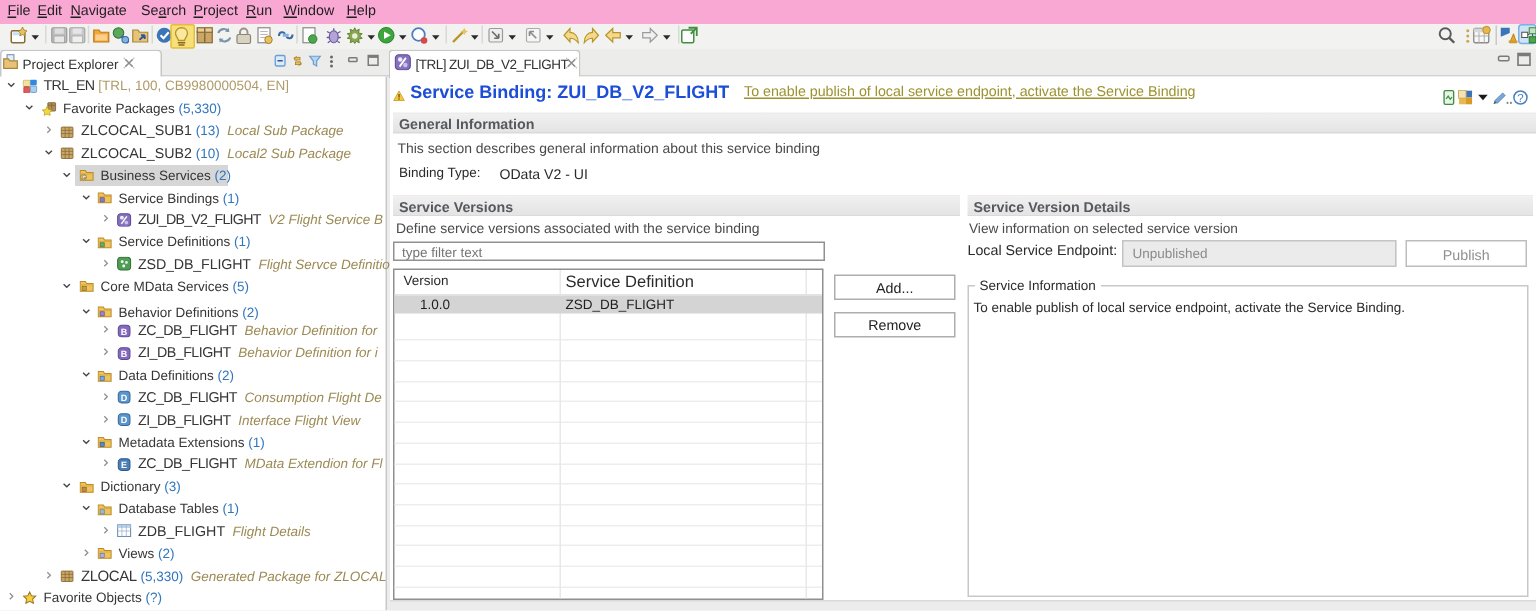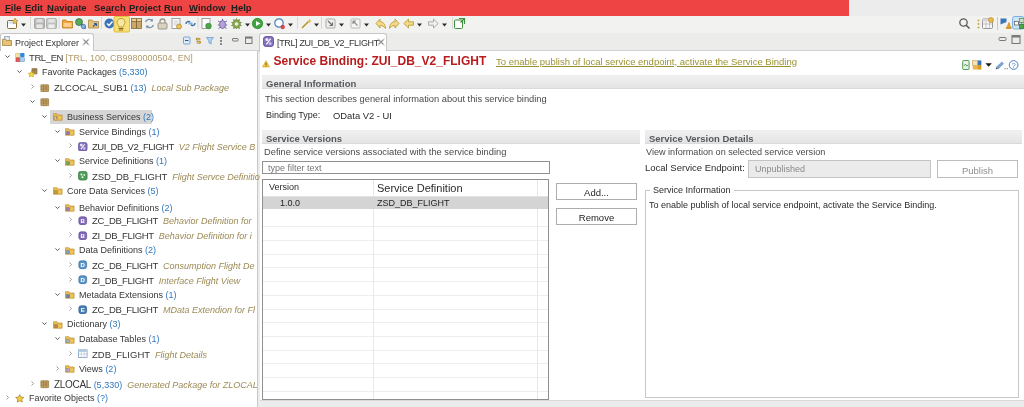--- a/index.html
+++ b/index.html
@@ -1,20 +1,20 @@
 <!DOCTYPE html>
 <html><head>
 <meta charset="utf-8">
 <style>
 * { margin:0; padding:0; box-sizing:border-box; }
 html,body { width:1024px; height:407px; overflow:hidden; }
 body { font-family:"Liberation Sans", sans-serif; font-size:9px; color:#333; position:relative; background:#ececec; }
 .abs { position:absolute; }
 
-#menubar { left:0; top:0; width:849px; height:16px; background:#ef4444;font-weight:bold; }
+#menubar { left:0; top:0; width:1024px; height:16px; background:#f9a8d4; }
 #menubar span { position:absolute; top:2px; font-size:9.5px; color:#1f1f1f; }
 #menubar u { text-decoration:underline; }
 
 #toolbar { left:0; top:16px; width:1024px; height:17px; background:#f2f2f0; }
 
 #tabstrip { left:0; top:33px; width:1024px; height:18px; background:#ececeb; border-bottom:1px solid #d0d0d0; }
 .tab { position:absolute; top:0; height:19px; background:#ffffff; border:1px solid #c6c6c6; border-bottom:none; border-radius:3px 3px 0 0; }
 .tab .tlab { position:absolute; top:4px; font-size:9px; color:#333; white-space:nowrap; }
 
 #leftpanel { left:0; top:51px; width:258px; height:356px; background:#ffffff; border-right:1px solid #c8c8c8; }
@@ -216,21 +216,21 @@
     <rect x="1012.5" y="0.5" width="11.5" height="12.5" fill="#cde4f7" stroke="#7ab0e2" stroke-width="1" rx="2"></rect>
     <g transform="translate(1014,2)">
       <rect x="0.5" y="3.5" width="4" height="3.5" fill="#fff" stroke="#555" stroke-width="0.7"></rect>
       <rect x="5.5" y="0.5" width="4.5" height="4" fill="#c8e0c8" stroke="#3f8f3f" stroke-width="0.7"></rect>
       <rect x="5.5" y="6.5" width="4.5" height="4" fill="#4aa84a" stroke="#2a7a2a" stroke-width="0.7"></rect>
       <path d="M4.5 5 H5.5 M7.7 4.5 V6.5" stroke="#555" stroke-width="0.7"></path>
     </g>
   </svg>
 
 <div id="tabstrip" class="abs">
-  <div class="tab" id="tab-pe" style="left:0; width:94px;">
+  <div class="tab" id="tab-pe" style="left:0; width:108px;">
     <span class="tlab" style="left:14px">Project Explorer</span>
   </div>
   <div class="tab" id="tab-ed" style="left:259px; width:128px;">
     <span class="tlab" style="left:17px;letter-spacing:-0.35px">[TRL] ZUI_DB_V2_FLIGHT</span>
   </div>
 </div>
 
 <div id="leftpanel" class="abs"></div>
 <div class="trow" style="left:0;top:49.8px;width:258px">
     <svg class="chev" style="left:4px;top:3.5px" viewBox="0 0 8 8">
@@ -266,20 +266,21 @@
     <span style="position:absolute;left:54px;top:2.5px"><span class="lbl" style="font-size:9.5px;letter-spacing:0px">ZLCOCAL_SUB1</span> <span class="cnt">(13)</span>&nbsp;&nbsp;<span class="desc">Local Sub Package</span></span>
   </div>
 <div class="trow" style="left:0;top:94.3px;width:258px">
     <svg class="chev" style="left:29px;top:3.5px" viewBox="0 0 8 8">
       <path d="M1.6 2.8 L4 5.2 L6.4 2.8" fill="none" stroke="#444" stroke-width="1"></path>
     </svg>
     <svg class="tico" style="top:3px;left:40px" viewBox="0 0 11 11">
       <rect x="1" y="2" width="9" height="8" rx="0.5" fill="#c9a768" stroke="#8a6a35" stroke-width="0.7"></rect>
       <path d="M1 4.5 H10 M1 7 H10 M4 2 V10 M7 2 V10" stroke="#8a6a35" stroke-width="0.6"></path>
     </svg>
+    <span style="position:absolute;left:54px;top:2.5px"><span class="lbl" style="font-size:9.5px;letter-spacing:0px">ZLCOCAL_SUB2</span> <span class="cnt">(10)</span>&nbsp;&nbsp;<span class="desc">Local2 Sub Package</span></span>
   </div>
 <div class="trow" style="left:0;top:109.1px;width:258px">
     <div style="position:absolute;left:50px;top:0.5px;width:102px;height:14px;background:#d6d6d6"></div>
     <svg class="chev" style="left:41px;top:3.5px" viewBox="0 0 8 8">
       <path d="M1.6 2.8 L4 5.2 L6.4 2.8" fill="none" stroke="#444" stroke-width="1"></path>
     </svg>
     <svg class="tico" style="top:3px;left:53px" viewBox="0 0 11 11">
       <path d="M0.5 2.5 L0.5 9.5 L10.5 9.5 L10.5 3.5 L5.5 3.5 L4.5 2 L0.5 2 Z" fill="#eec35c" stroke="#bb8b28" stroke-width="0.8"></path>
       <path d="M0.5 4.6 L10.5 4.6" stroke="#d8a93c" stroke-width="0.7"></path>
       <circle cx="3.2" cy="7" r="2.2" fill="#f0e2b8" stroke="#9a7a3a" stroke-width="0.6"></circle>
@@ -335,21 +336,21 @@
   </div>
 <div class="trow" style="left:0;top:183.3px;width:258px">
     <svg class="chev" style="left:41px;top:3.5px" viewBox="0 0 8 8">
       <path d="M1.6 2.8 L4 5.2 L6.4 2.8" fill="none" stroke="#444" stroke-width="1"></path>
     </svg>
     <svg class="tico" style="top:3px;left:53px" viewBox="0 0 11 11">
       <path d="M0.5 2.5 L0.5 9.5 L10.5 9.5 L10.5 3.5 L5.5 3.5 L4.5 2 L0.5 2 Z" fill="#eec35c" stroke="#bb8b28" stroke-width="0.8"></path>
       <path d="M0.5 4.6 L10.5 4.6" stroke="#d8a93c" stroke-width="0.7"></path>
       <rect x="2" y="5.6" width="3.2" height="3.2" fill="#c0a040" stroke="#8a6a20" stroke-width="0.5"></rect>
     </svg>
-    <span style="position:absolute;left:67px;top:2.5px"><span class="lbl">Core Data Services</span> <span class="cnt">(5)</span></span>
+    <span style="position:absolute;left:67px;top:2.5px"><span class="lbl">Core MData Services</span> <span class="cnt">(5)</span></span>
   </div>
 <div class="trow" style="left:0;top:200px;width:218px">
     <svg class="chev" style="left:54px;top:3.5px" viewBox="0 0 8 8">
       <path d="M1.6 2.8 L4 5.2 L6.4 2.8" fill="none" stroke="#444" stroke-width="1"></path>
     </svg>
     <svg class="tico" style="top:3px;left:65px" viewBox="0 0 11 11">
       <path d="M0.5 2.5 L0.5 9.5 L10.5 9.5 L10.5 3.5 L5.5 3.5 L4.5 2 L0.5 2 Z" fill="#eec35c" stroke="#bb8b28" stroke-width="0.8"></path>
       <path d="M0.5 4.6 L10.5 4.6" stroke="#d8a93c" stroke-width="0.7"></path>
       <rect x="2" y="5.6" width="3.2" height="3.2" fill="#9a86c8" stroke="#5b4a92" stroke-width="0.5"></rect>
     </svg>
@@ -490,21 +491,21 @@
     </svg>
     <span style="position:absolute;left:29px;top:2.5px"><span class="lbl">Favorite Objects</span> <span class="cnt">(?)</span></span>
   </div>
 
 <div id="rightpanel" class="abs"></div>
 <svg class="abs" style="left:262px;top:59.5px" width="8" height="8" viewBox="0 0 12 12">
     <path d="M6 1 L11.3 10.5 L0.7 10.5 Z" fill="#f5c73c" stroke="#c79a28" stroke-width="0.8"></path>
     <rect x="5.4" y="4" width="1.3" height="3.6" fill="#6a5210"></rect>
     <rect x="5.4" y="8.3" width="1.3" height="1.3" fill="#6a5210"></rect>
   </svg>
-<div class="txt" style="left:273.5px;top:53.5px;font-size:12px;font-weight:bold;color:#b91c1c">Service Binding: ZUI_DB_V2_FLIGHT</div>
+<div class="txt" style="left:273.5px;top:53.5px;font-size:12px;font-weight:bold;color:#1d4ed8">Service Binding: ZUI_DB_V2_FLIGHT</div>
 <div class="txt" style="left:496px;top:55.5px;font-size:9.5px;color:#9d9230;text-decoration:underline">To enable publish of local service endpoint, activate the Service Binding</div>
 <svg class="abs" style="left:960px;top:59.5px" width="60" height="10" viewBox="0 0 62 11">
     <rect x="1" y="0.5" width="7" height="10" rx="1" fill="#e9f3e9" stroke="#3f8f3f" stroke-width="1"></rect>
     <path d="M2.5 6.5 L4 4.5 L5.5 6.8 L6.8 5.2" stroke="#3f8f3f" stroke-width="0.9" fill="none"></path>
     <rect x="12" y="0.5" width="5" height="5" fill="#5b95cc"></rect>
     <rect x="17" y="0.5" width="4.5" height="5" fill="#3b74b8"></rect>
     <rect x="12" y="5.5" width="5" height="5" fill="#e8b84b"></rect>
     <rect x="17" y="5.5" width="4.5" height="5" fill="#d89a28"></rect>
     <rect x="11.6" y="0.2" width="5.5" height="5.8" fill="#f5e1b8" stroke="#caa95e" stroke-width="0.7"></rect>
     <path d="M26 3.5 L33 3.5 L29.5 7.5 Z" fill="#1a1a1a"></path>

